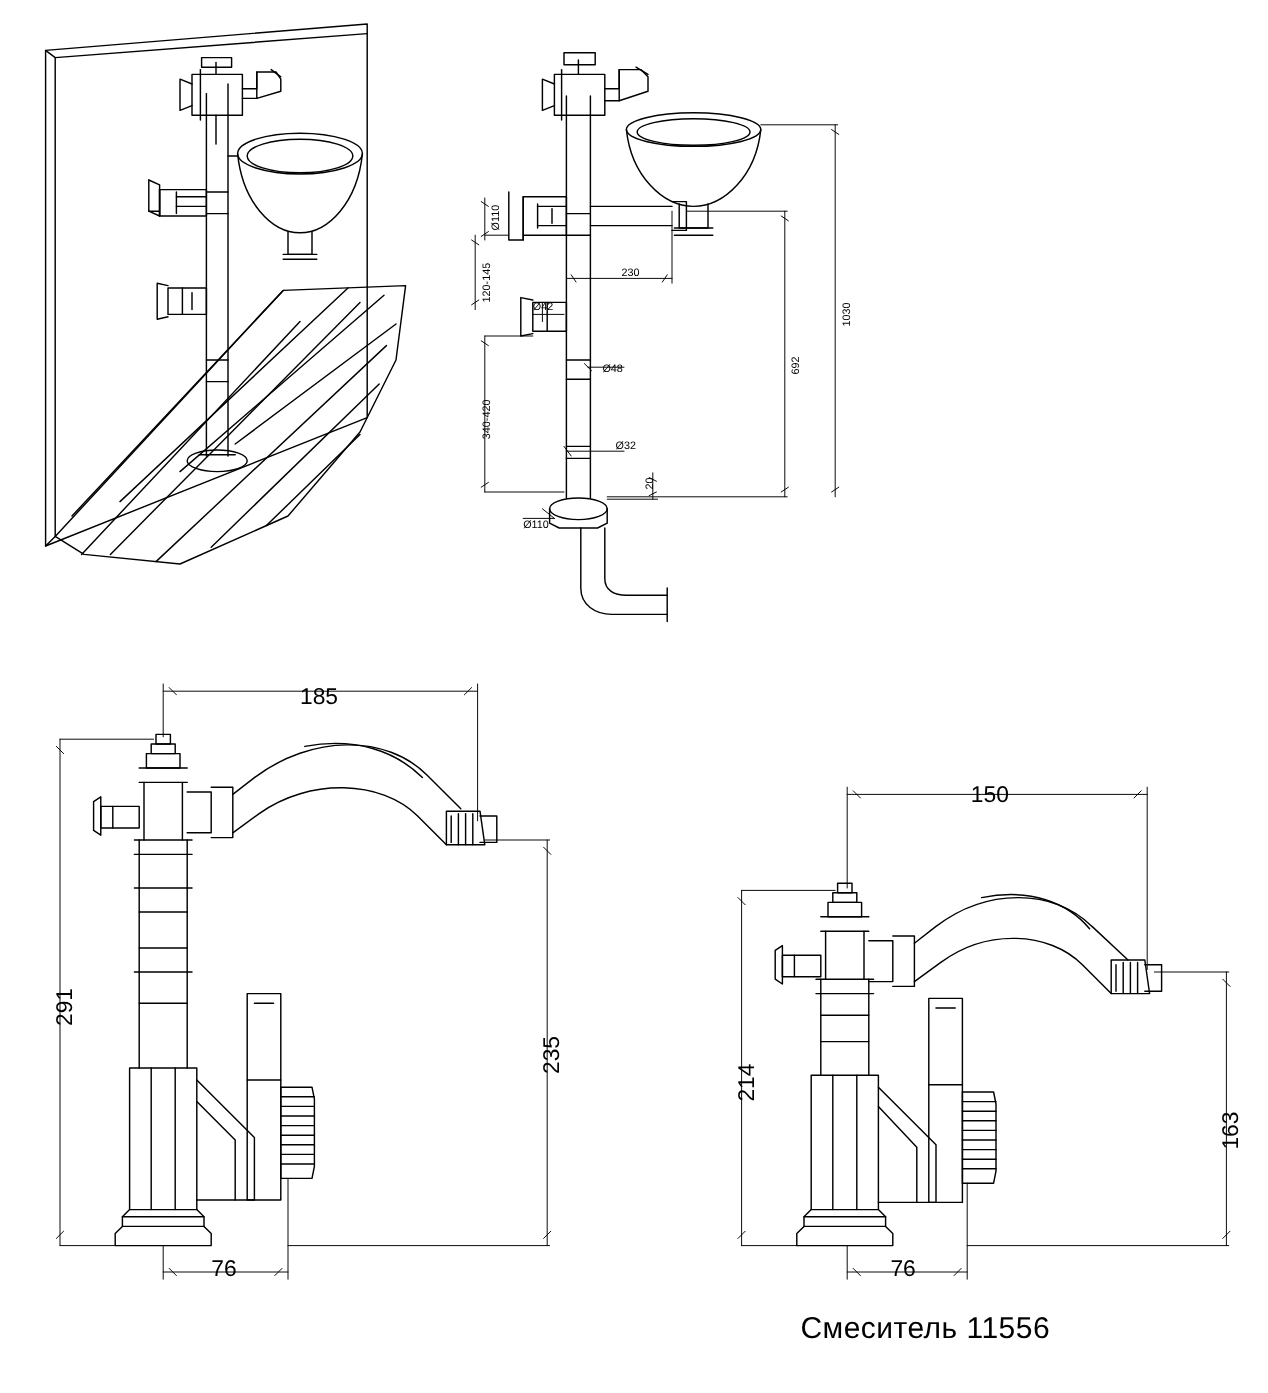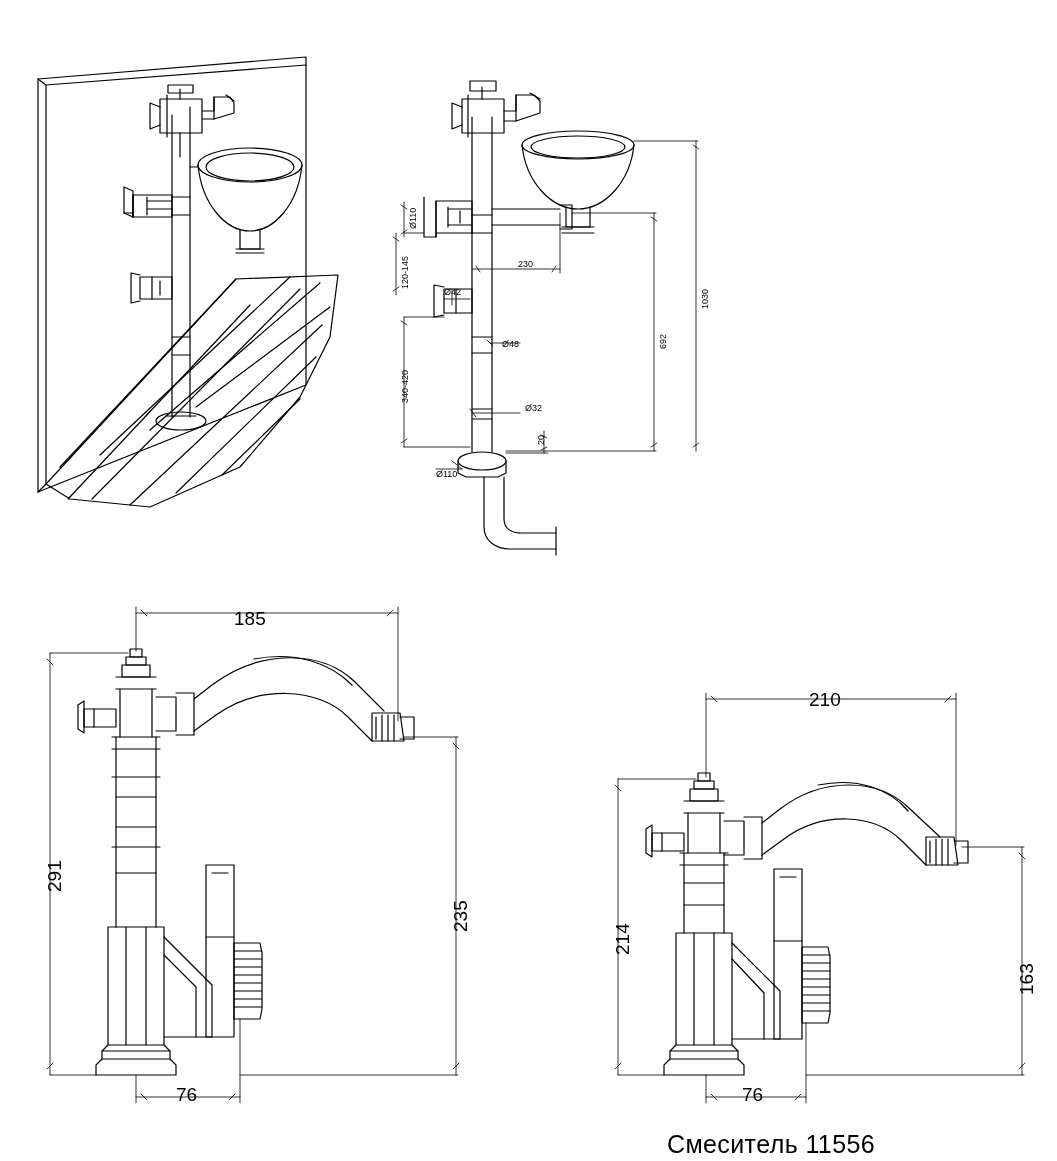--- a/index.html
+++ b/index.html
@@ -11,21 +11,20 @@
     width: 1057px;
     height: 1161px;
     position: relative;
     font-family: "Liberation Sans", sans-serif;
     color: #1a1a1a;
     overflow: hidden;
   }
   .sheet {
     position: absolute;
     inset: 0;
-    margin-top: 37px;
   }
   svg.drawing {
     position: absolute;
     top: 0;
     left: 0;
     width: 1057px;
     height: 1161px;
   }
   .cap {
     position: absolute;
@@ -347,32 +346,32 @@
       </g>
 
     </g>
   </svg>
 
   <div class="tiny vert" style="left:408px; top:192px;">Ø110</div>
   <div class="tiny vert" style="left:400px; top:252px;">120-145</div>
   <div class="tiny" style="left:518px; top:222px;">230</div>
   <div class="tiny" style="left:444px; top:250px;">Ø42</div>
   <div class="tiny" style="left:502px; top:302px;">Ø48</div>
-  <div class="tiny" style="left:512px; top:366px;padding-left:13px;">Ø32</div>
+  <div class="tiny" style="left:500px; top:366px;padding-left:13px;">Ø32</div>
   <div class="tiny vert" style="left:400px; top:366px;">340-420</div>
   <div class="tiny vert" style="left:536px; top:408px;">20</div>
   <div class="tiny" style="left:436px; top:432px;">Ø110</div>
   <div class="tiny vert" style="left:658px; top:312px;">692</div>
   <div class="tiny vert" style="left:700px; top:272px;">1030</div>
 
-  <div class="dim" style="left:234px; top:571px;">185</div>
+  <div class="dim" style="left:250px; top:571px;">185</div>
   <div class="dim vert" style="left:44px; top:855px;">291</div>
   <div class="dim vert" style="left:450px; top:895px;">235</div>
   <div class="dim" style="left:176px; top:1047px;">76</div>
 
-  <div class="dim" style="left:809px; top:652px;">210</div>
+  <div class="dim" style="left:809px; top:652px;">150</div>
   <div class="dim vert" style="left:612px; top:918px;">214</div>
   <div class="dim vert" style="left:1016px; top:958px;">163</div>
   <div class="dim" style="left:742px; top:1047px;">76</div>
 
   <div class="cap" id="cap-right">Смеситель 11556</div>
 
 </div>
 
 </body></html>

